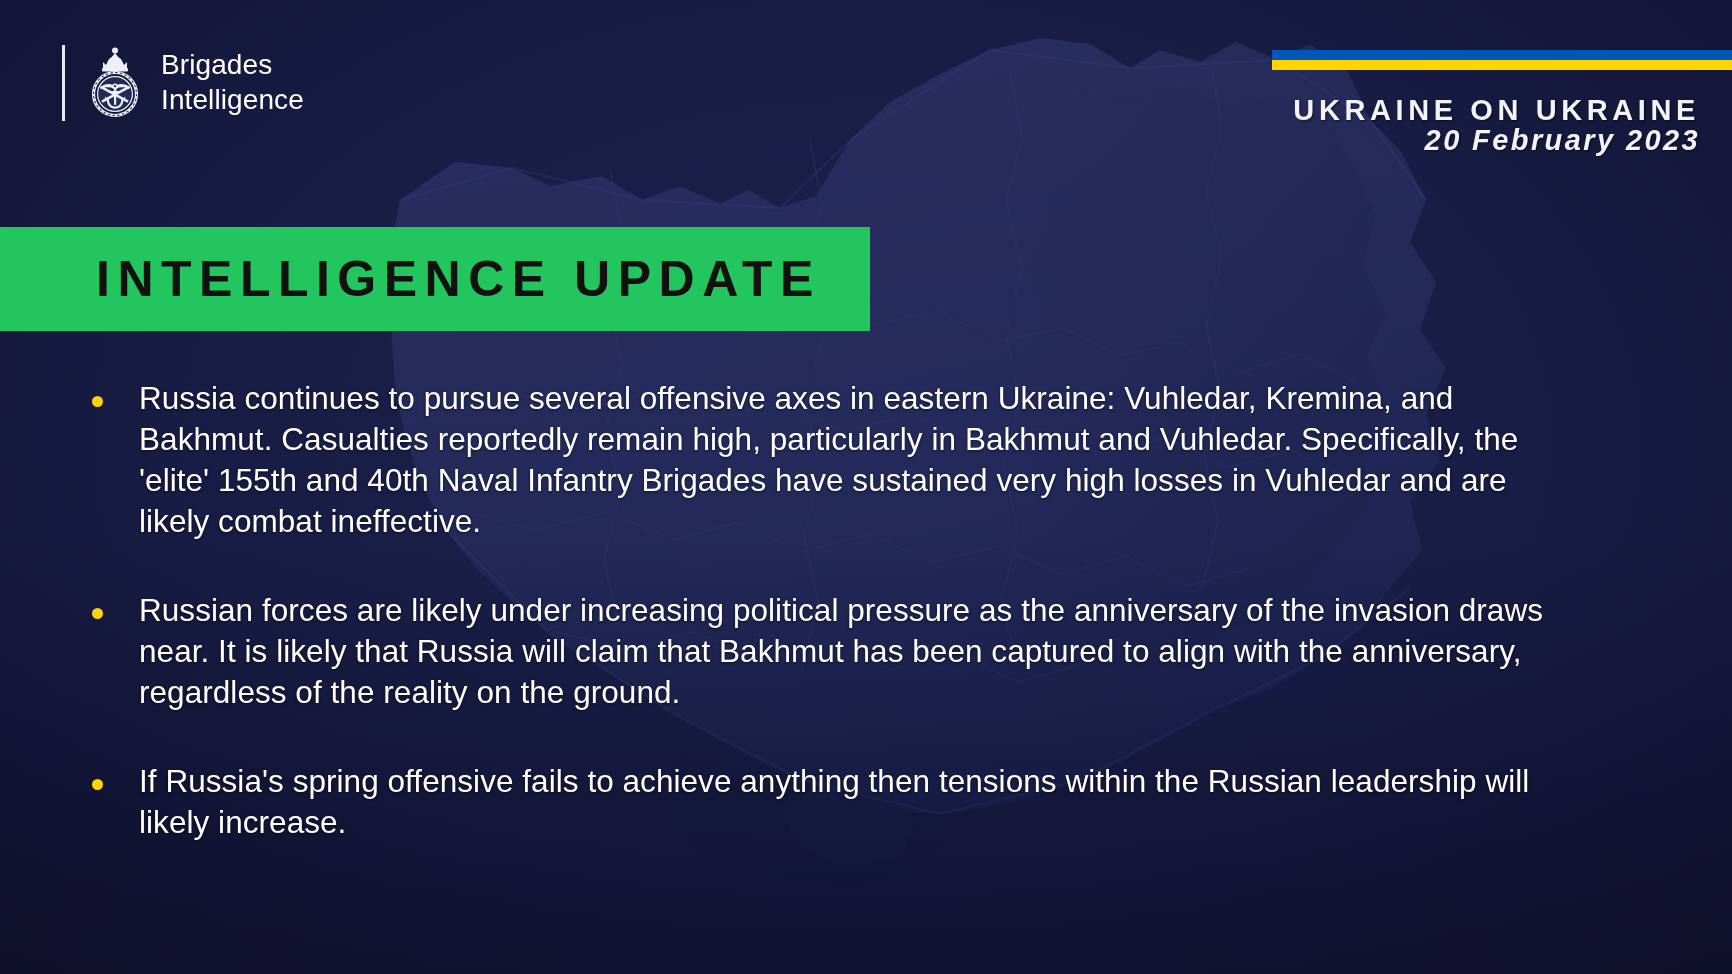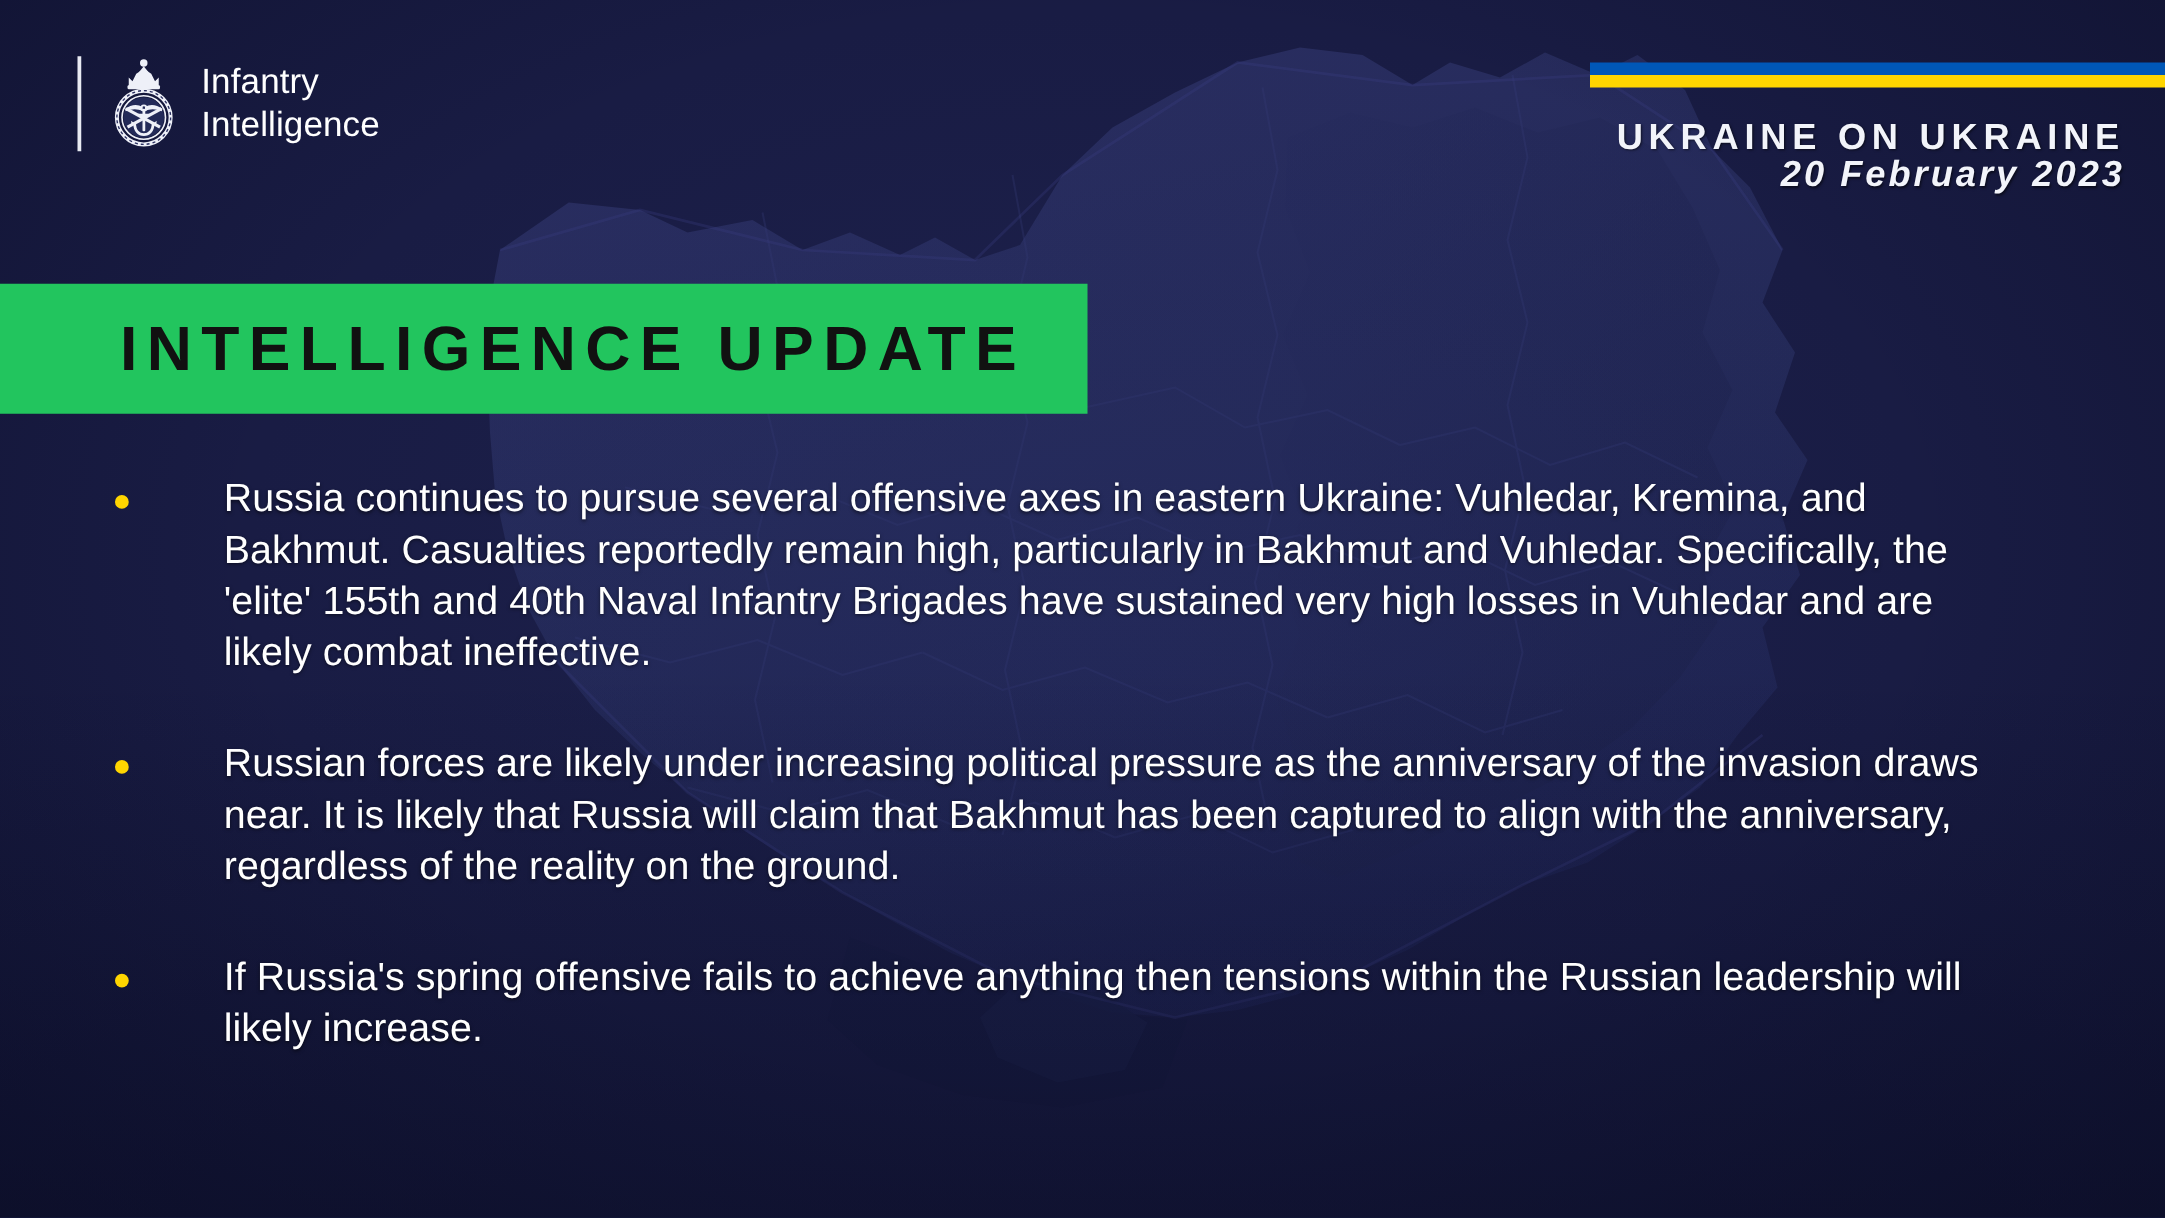--- a/index.html
+++ b/index.html
@@ -146,21 +146,20 @@
   .bullets {
     position: absolute;
     left: 92px;
     top: 378px;
     width: 1560px;
   }
   .bullet {
     display: flex;
     align-items: flex-start;
     margin-bottom: 48px;
-    gap: 40px;
   }
   .bullet:last-child { margin-bottom: 0; }
   .bullet-dot {
     flex: 0 0 auto;
     width: 11px;
     height: 11px;
     border-radius: 50%;
     background: #ffd500;
     margin-top: 18px;
     margin-right: 36px;
@@ -279,21 +278,21 @@
         <rect x="29" y="41" width="2.2" height="18" rx="0.9"></rect>
         <rect x="24.6" y="45" width="10.8" height="2" rx="0.9"></rect>
         <circle cx="30.1" cy="40.4" r="2.1" fill="none" stroke="#eef0f8" stroke-width="1.5"></circle>
         <path d="M21.6 52.6 C21.6 59.4 25.4 62.8 30.1 62.8 C34.8 62.8 38.6 59.4 38.6 52.6
                  L36.4 52.6 C36.4 58 33.6 60.6 30.1 60.6 C26.6 60.6 23.8 58 23.8 52.6 Z"></path>
         <path d="M19.8 50.6 L23.6 53.4 L20.4 54.6 Z"></path>
         <path d="M40.4 50.6 L36.6 53.4 L39.8 54.6 Z"></path>
       </g>
     </svg>
     <div class="brand-text">
-      <div>Infantry</div>
+      <div>Brigades</div>
       <div>Intelligence</div>
     </div>
   </div>
 
   <div class="header-right">
     <div class="flagbar">
       <div class="band blue"></div>
       <div class="band yellow"></div>
     </div>
     <div class="update-title">UKRAINE ON UKRAINE</div>

